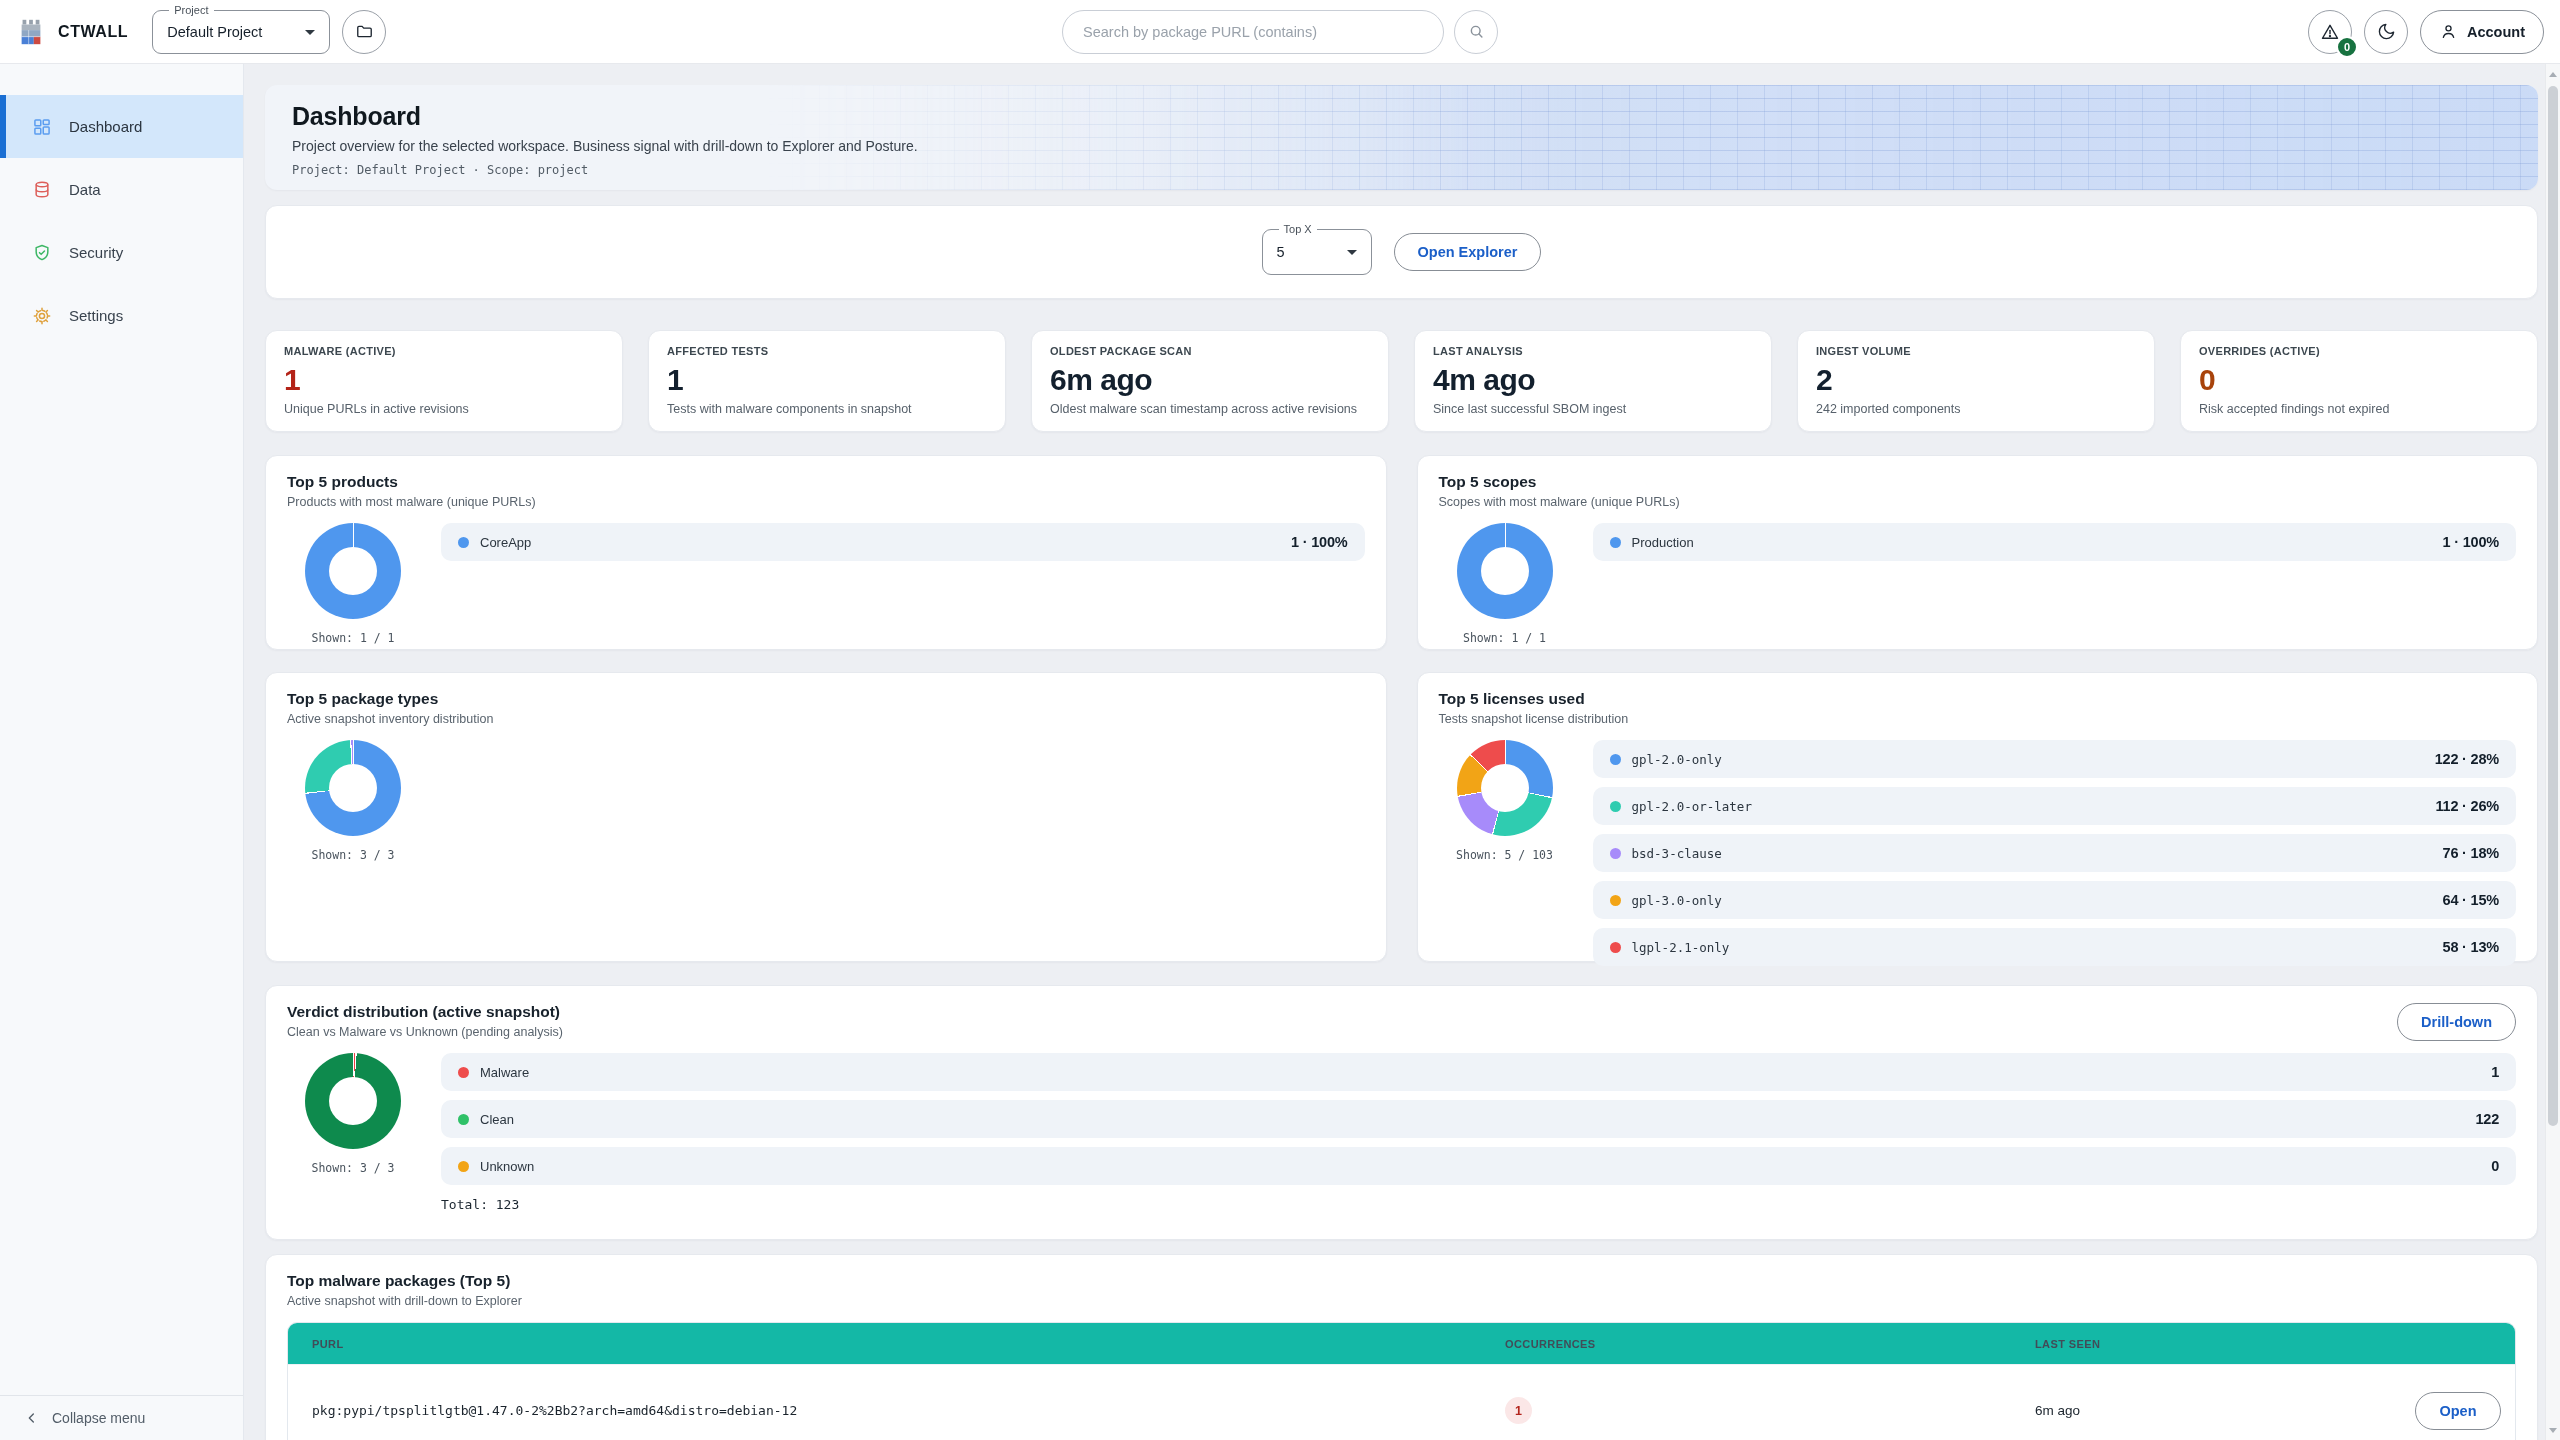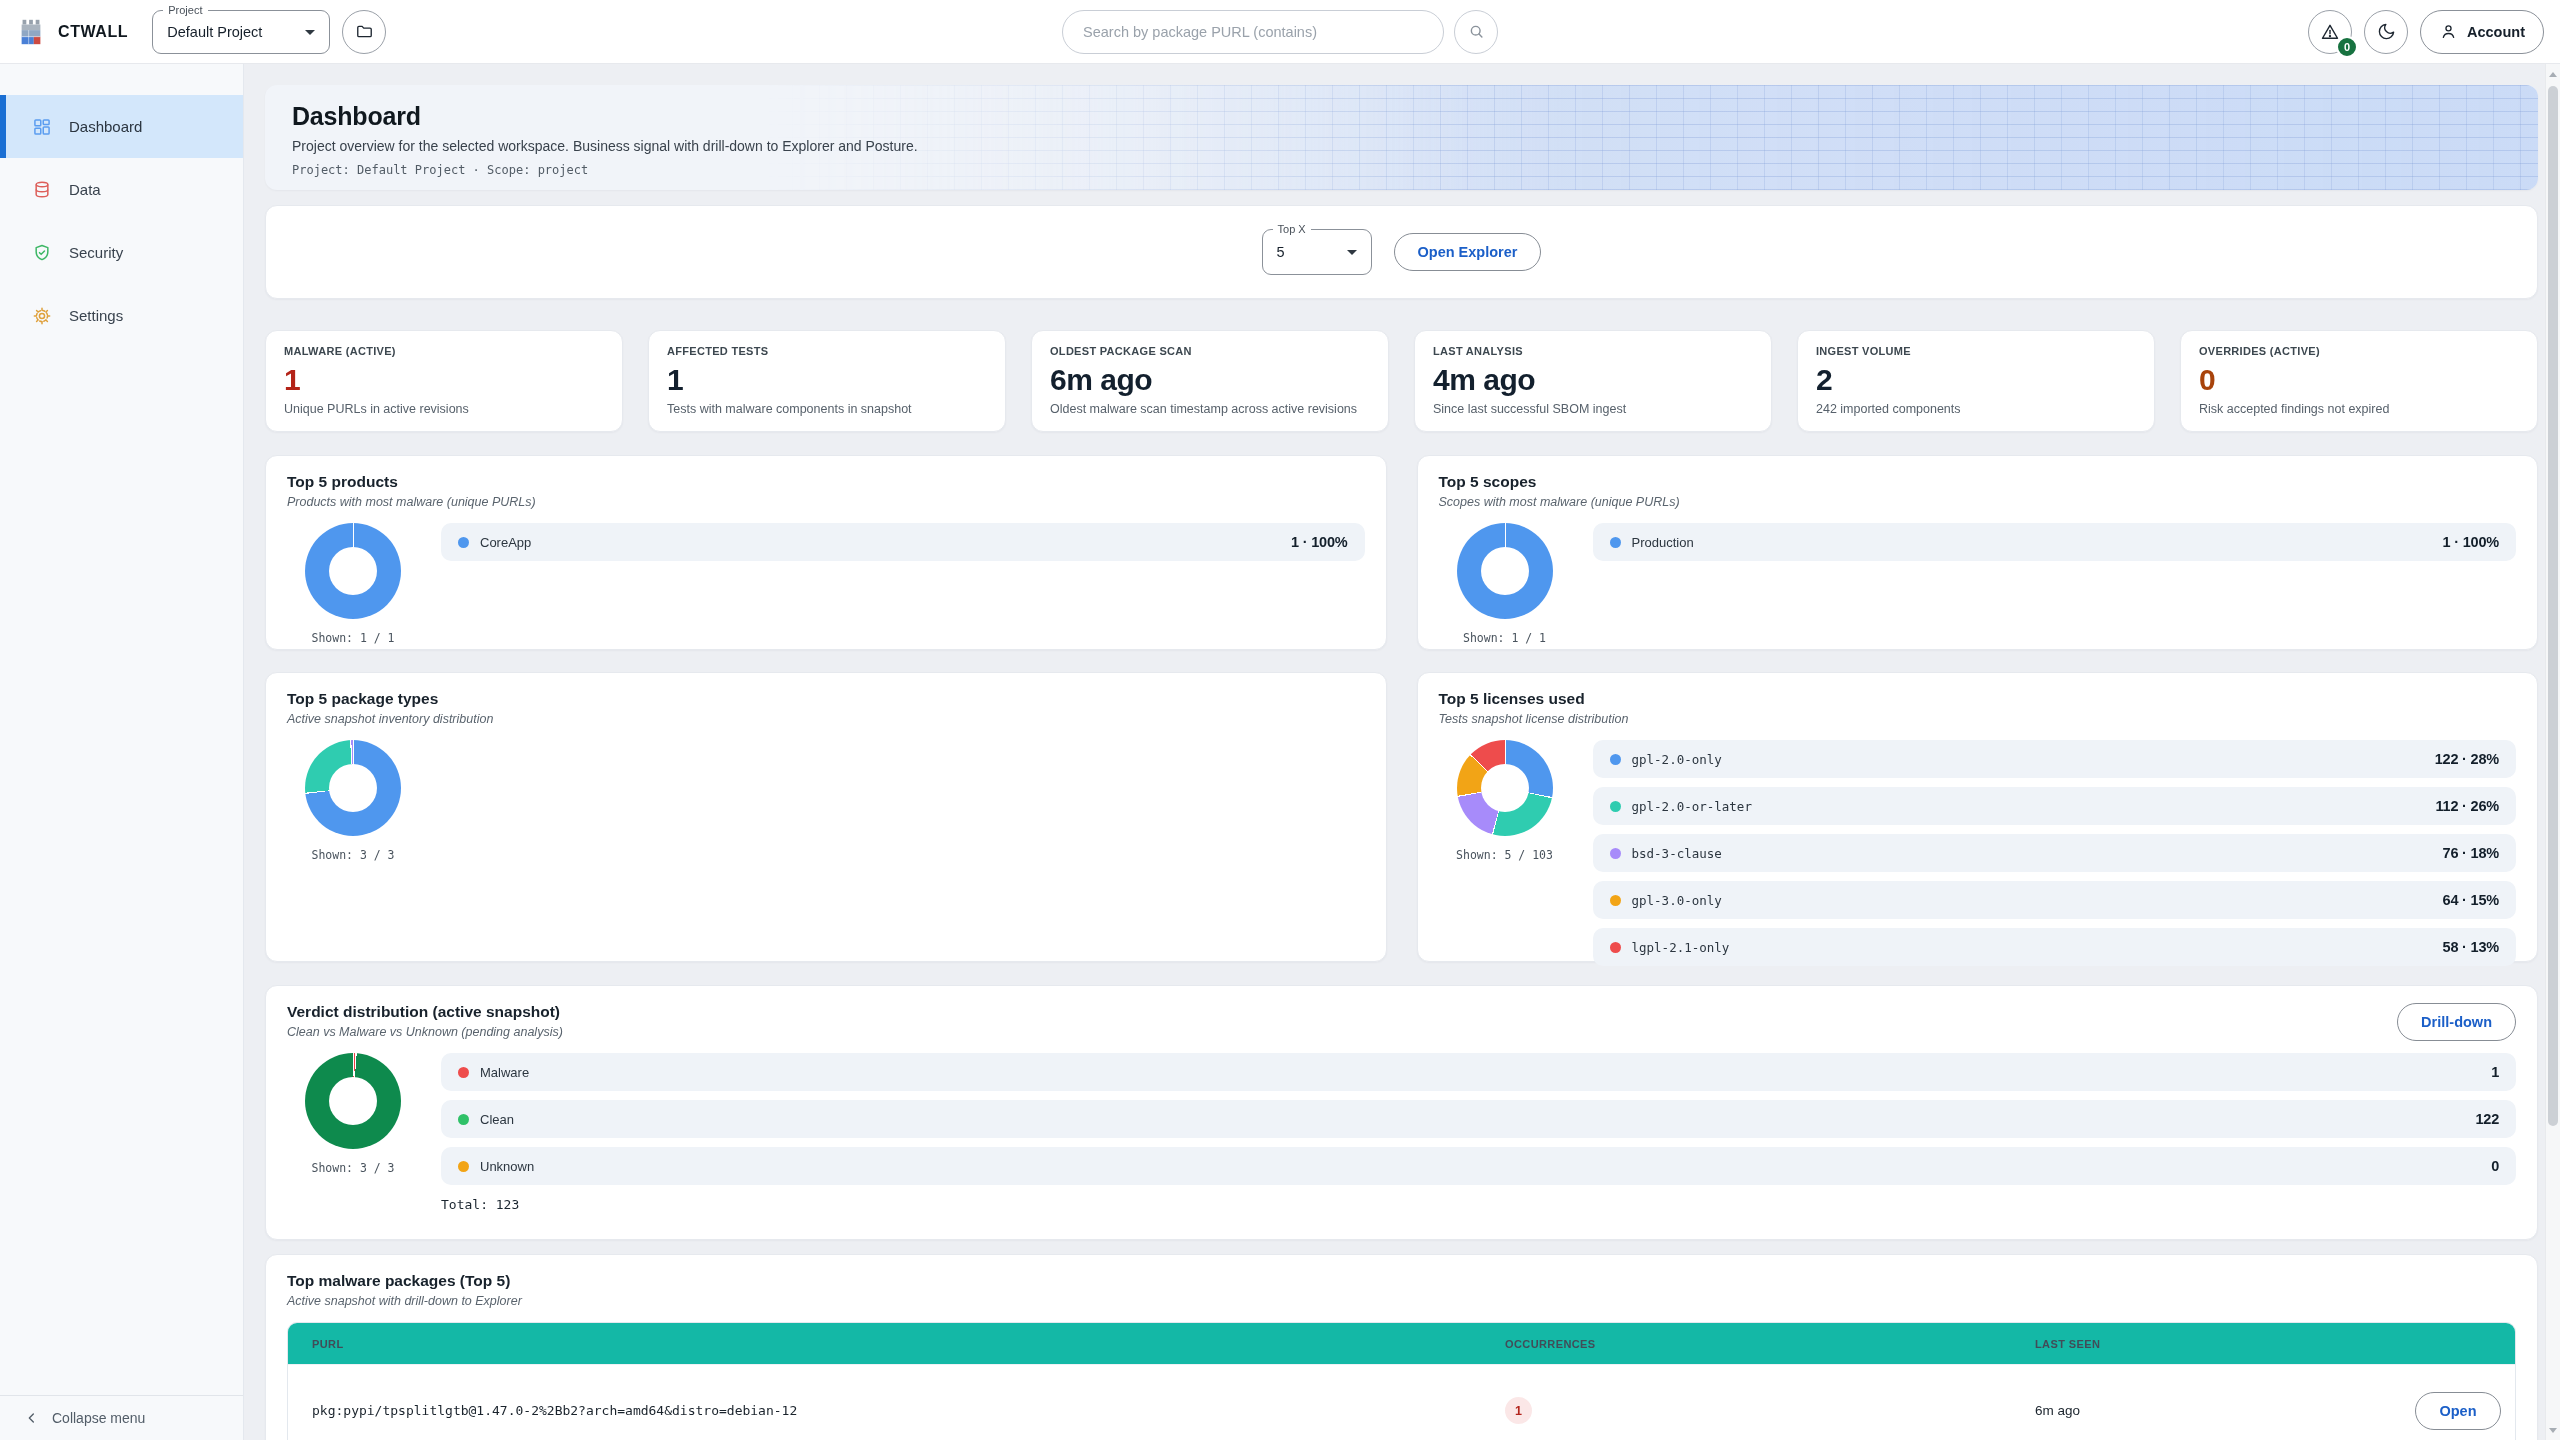--- a/index.html
+++ b/index.html
@@ -5,21 +5,21 @@
   *{box-sizing:border-box;margin:0;padding:0;}
   html,body{width:2560px;height:1440px;overflow:hidden;}
   body{font-family:"Liberation Sans","DejaVu Sans",sans-serif;background:#edeff3;color:#1d2630;}
   .mono{font-family:"DejaVu Sans Mono","Liberation Mono",monospace;}
 
   
   .topbar{position:relative;height:64px;background:#fff;border-bottom:1px solid #e7e9ed;display:flex;align-items:center;padding:0 16px;z-index:5;}
   .brand-group{display:flex;align-items:center;gap:12px;}
   .brand{font-size:16px;font-weight:800;letter-spacing:.6px;color:#10181f;}
   .fieldselect{position:relative;height:44px;border:1.5px solid #8b9199;border-radius:9px;background:#fff;display:flex;align-items:center;padding:0 14px;cursor:pointer;}
-  .fieldselect .fs-label{position:absolute;top:-8px;left:10px;font-size:11px;color:#49515a;background:#fff;padding:0 5px;line-height:14px;}
+  .fieldselect .fs-label{position:absolute;top:-8px;left:16px;font-size:11px;color:#49515a;background:#fff;padding:0 5px;line-height:14px;}
   .fieldselect .fs-value{font-size:14.5px;color:#16202b;}
   .caret{width:0;height:0;border:5px solid transparent;border-top-color:#2f3841;margin-left:auto;transform:translateY(3px);}
   .project-select{width:178px;margin-left:12px;}
   .icon-btn{width:44px;height:44px;border-radius:50%;border:1.5px solid #9aa0a8;background:#fff;display:flex;align-items:center;justify-content:center;cursor:pointer;flex:none;}
   .search-group{position:absolute;left:50%;top:50%;transform:translate(-50%,-50%);display:flex;align-items:center;gap:10px;}
   .search-input{width:382px;height:44px;border:1.5px solid #c9ced6;border-radius:22px;padding:0 20px;font-size:14.5px;color:#16202b;background:#fff;outline:none;font-family:inherit;}
   .search-input::placeholder{color:#9aa2ab;}
   .search-btn{border-color:#c9ced6;}
   .right-group{margin-left:auto;display:flex;align-items:center;gap:12px;}
   .alert-wrap{position:relative;}
@@ -66,21 +66,21 @@
   .stat-value{font-size:30px;font-weight:800;letter-spacing:-.5px;margin:6px 0 5px;color:#13202e;}
   .stat-caption{font-size:12.5px;color:#57616b;}
 
   
   .charts-grid{display:grid;grid-template-columns:repeat(2,1fr);gap:30px;}
   .row-a{margin-bottom:22px;}
   .row-b{margin-bottom:23px;}
   .chart-card{padding:17px 21px;}
   .h-195{height:195px;} .h-290{height:290px;}
   .card-title{font-size:15.5px;font-weight:800;color:#18222c;}
-  .card-sub{font-size:12.5px;color:#5a646e;margin:4px 0 14px;font-style:italic;}
+  .card-sub{font-size:12.5px;color:#5a646e;margin:4px 0 14px;}
   .chart-body{display:flex;gap:22px;}
   .donut-col{width:132px;flex:none;display:flex;flex-direction:column;align-items:center;}
   .donut{width:96px;height:96px;border-radius:50%;position:relative;background:#e7ebf1;}
   .donut .hole{position:absolute;inset:24px;border-radius:50%;background:#fff;}
   .shown{margin-top:12px;font-size:11.5px;color:#49535d;}
   .legend{flex:1;display:flex;flex-direction:column;gap:9px;}
   .legend-row{height:38px;background:#eff3f8;border-radius:10px;display:flex;align-items:center;padding:0 17px;}
   .dot{width:11px;height:11px;border-radius:50%;margin-right:11px;flex:none;}
   .legend-label{font-size:13px;color:#2c3640;}
   .legend-label.mono{font-size:12.5px;}

